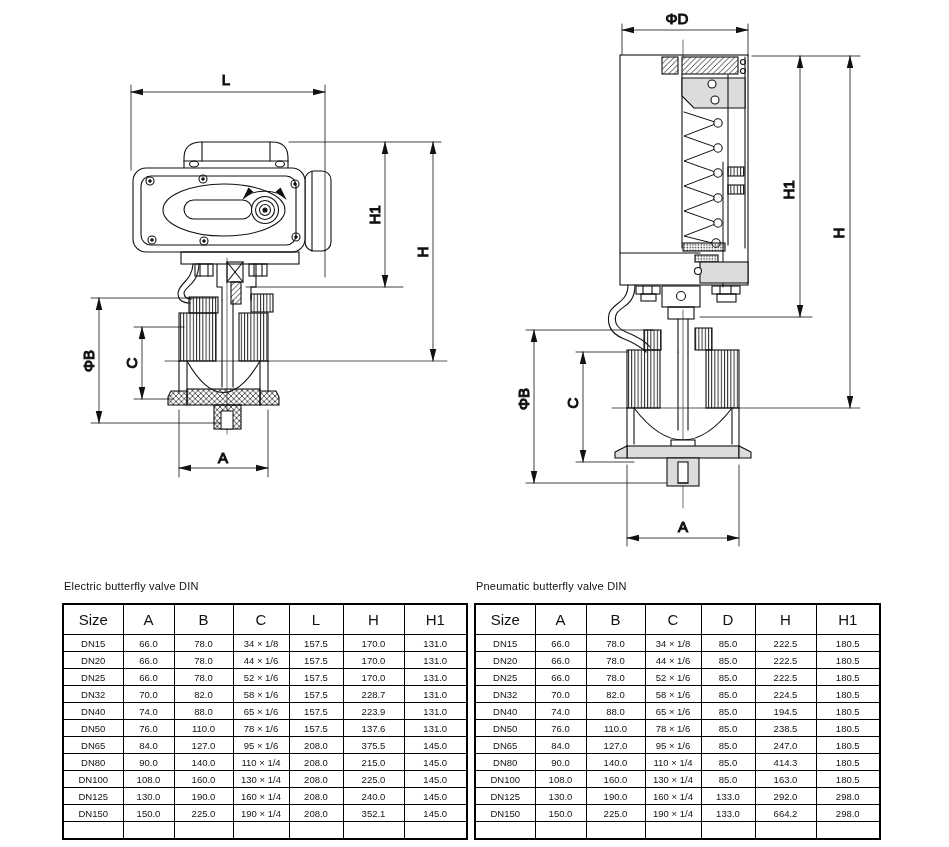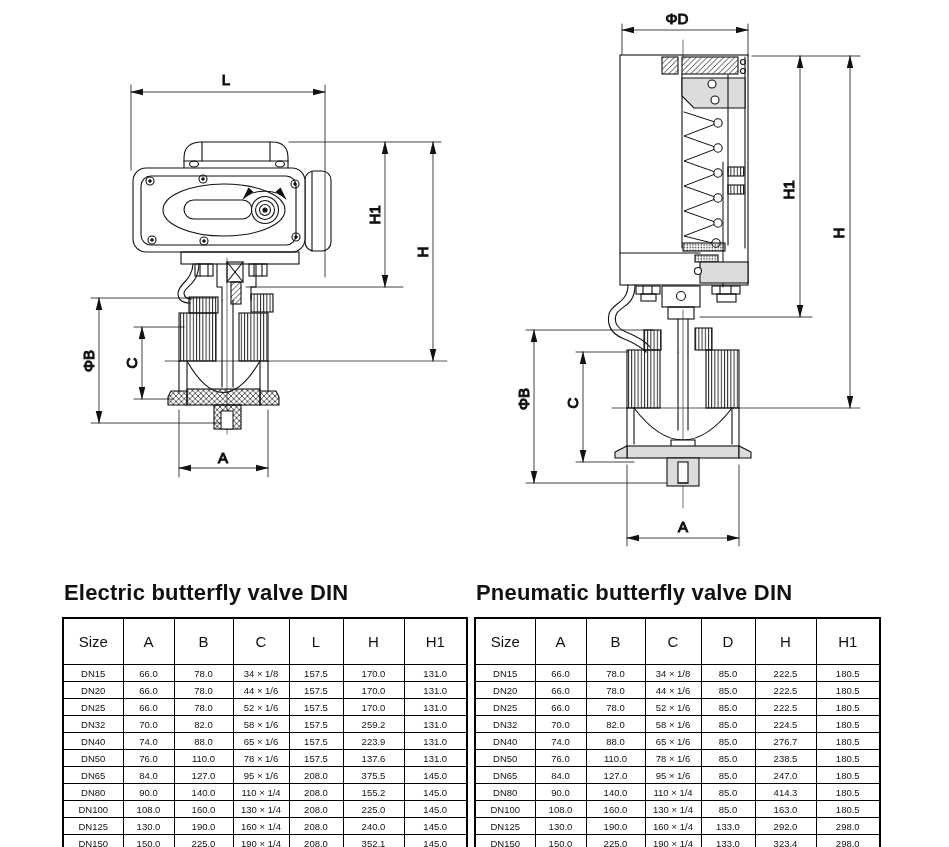--- a/index.html
+++ b/index.html
@@ -1,24 +1,24 @@
 <!DOCTYPE html>
 <html><head>
 <meta charset="utf-8">
 <style>
   html,body{margin:0;padding:0;background:#fff;}
   #stage{position:relative;width:949px;height:847px;background:#fff;overflow:hidden;
          font-family:"Liberation Sans", sans-serif;color:#111;}
   #drawings{position:absolute;left:0;top:0;}
   .dim-label{font:15px "Liberation Sans", sans-serif;fill:#111;}
   .tbl-section{position:absolute;}
-  .tbl-title{font-size:22px;font-weight:bold;margin:0 0 11px 2px;color:#111;letter-spacing:0.2px;}
+  .tbl-title{font-size:11px;font-weight:normal;margin:0 0 11px 2px;color:#111;letter-spacing:0.2px;}
   table.spec{border-collapse:collapse;table-layout:fixed;border:2px solid #000;background:#fff;}
   table.spec th{border:1px solid #000;font-size:15px;font-weight:normal;height:29px;
-                text-align:center;vertical-align:middle;padding:8px;}
+                text-align:center;vertical-align:middle;padding:0;}
   table.spec td{border:1px solid #000;font-size:9.5px;height:16px;text-align:center;
                 vertical-align:middle;padding:0;white-space:nowrap;}
 </style>
 </head>
 <body>
 
 <div id="stage">
 
   <svg id="drawings" width="949" height="565" viewBox="0 0 949 565">
     <defs>
@@ -293,21 +293,21 @@
             <td>157.5</td>
             <td>170.0</td>
             <td>131.0</td>
           </tr>
           <tr>
             <td>DN32</td>
             <td>70.0</td>
             <td>82.0</td>
             <td>58 × 1/6</td>
             <td>157.5</td>
-            <td>259.2</td>
+            <td>228.7</td>
             <td>131.0</td>
           </tr>
           <tr>
             <td>DN40</td>
             <td>74.0</td>
             <td>88.0</td>
             <td>65 × 1/6</td>
             <td>157.5</td>
             <td>223.9</td>
             <td>131.0</td>
@@ -329,21 +329,21 @@
             <td>208.0</td>
             <td>375.5</td>
             <td>145.0</td>
           </tr>
           <tr>
             <td>DN80</td>
             <td>90.0</td>
             <td>140.0</td>
             <td>110 × 1/4</td>
             <td>208.0</td>
-            <td>155.2</td>
+            <td>215.0</td>
             <td>145.0</td>
           </tr>
           <tr>
             <td>DN100</td>
             <td>108.0</td>
             <td>160.0</td>
             <td>130 × 1/4</td>
             <td>208.0</td>
             <td>225.0</td>
             <td>145.0</td>
@@ -438,21 +438,21 @@
             <td>85.0</td>
             <td>224.5</td>
             <td>180.5</td>
           </tr>
           <tr>
             <td>DN40</td>
             <td>74.0</td>
             <td>88.0</td>
             <td>65 × 1/6</td>
             <td>85.0</td>
-            <td>276.7</td>
+            <td>194.5</td>
             <td>180.5</td>
           </tr>
           <tr>
             <td>DN50</td>
             <td>76.0</td>
             <td>110.0</td>
             <td>78 × 1/6</td>
             <td>85.0</td>
             <td>238.5</td>
             <td>180.5</td>
@@ -492,21 +492,21 @@
             <td>133.0</td>
             <td>292.0</td>
             <td>298.0</td>
           </tr>
           <tr>
             <td>DN150</td>
             <td>150.0</td>
             <td>225.0</td>
             <td>190 × 1/4</td>
             <td>133.0</td>
-            <td>323.4</td>
+            <td>664.2</td>
             <td>298.0</td>
           </tr>
           <tr>
             <td></td>
             <td></td>
             <td></td>
             <td></td>
             <td></td>
             <td></td>
             <td></td>

